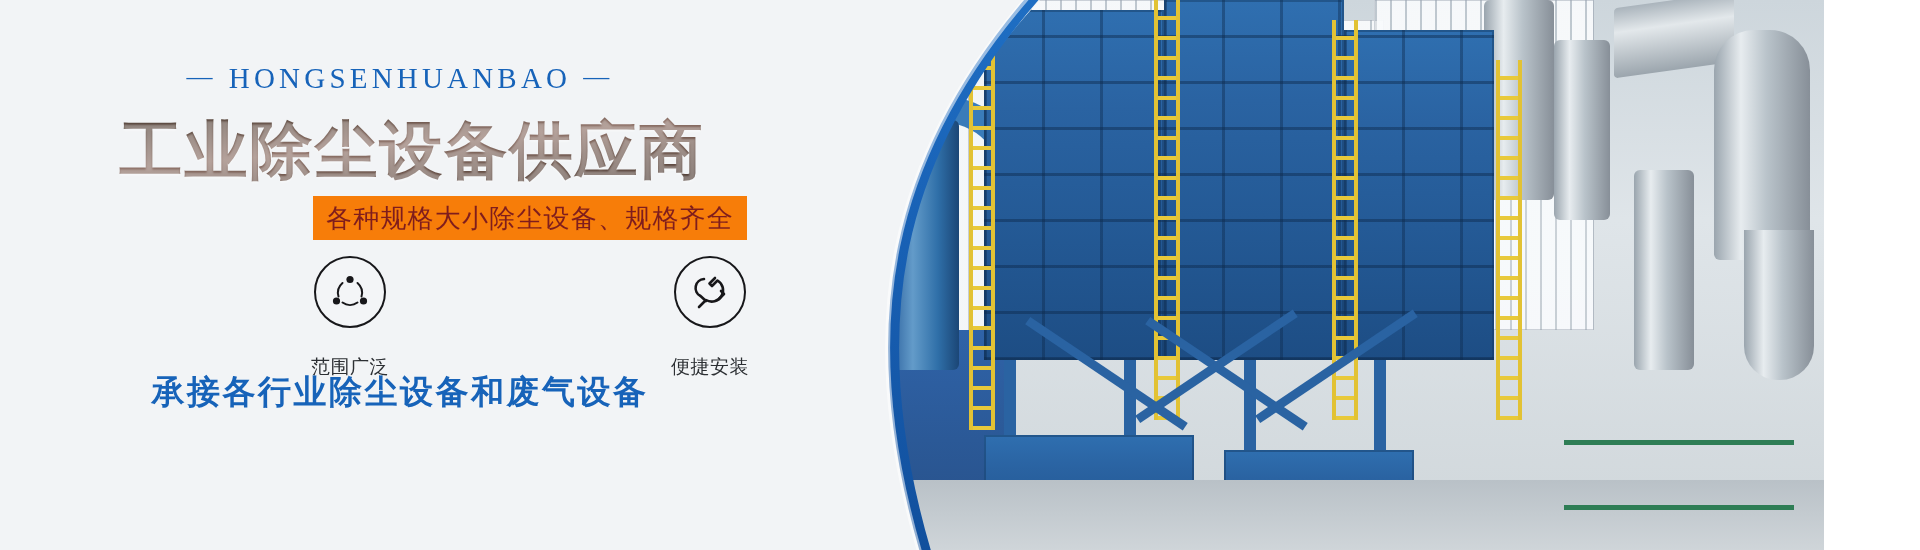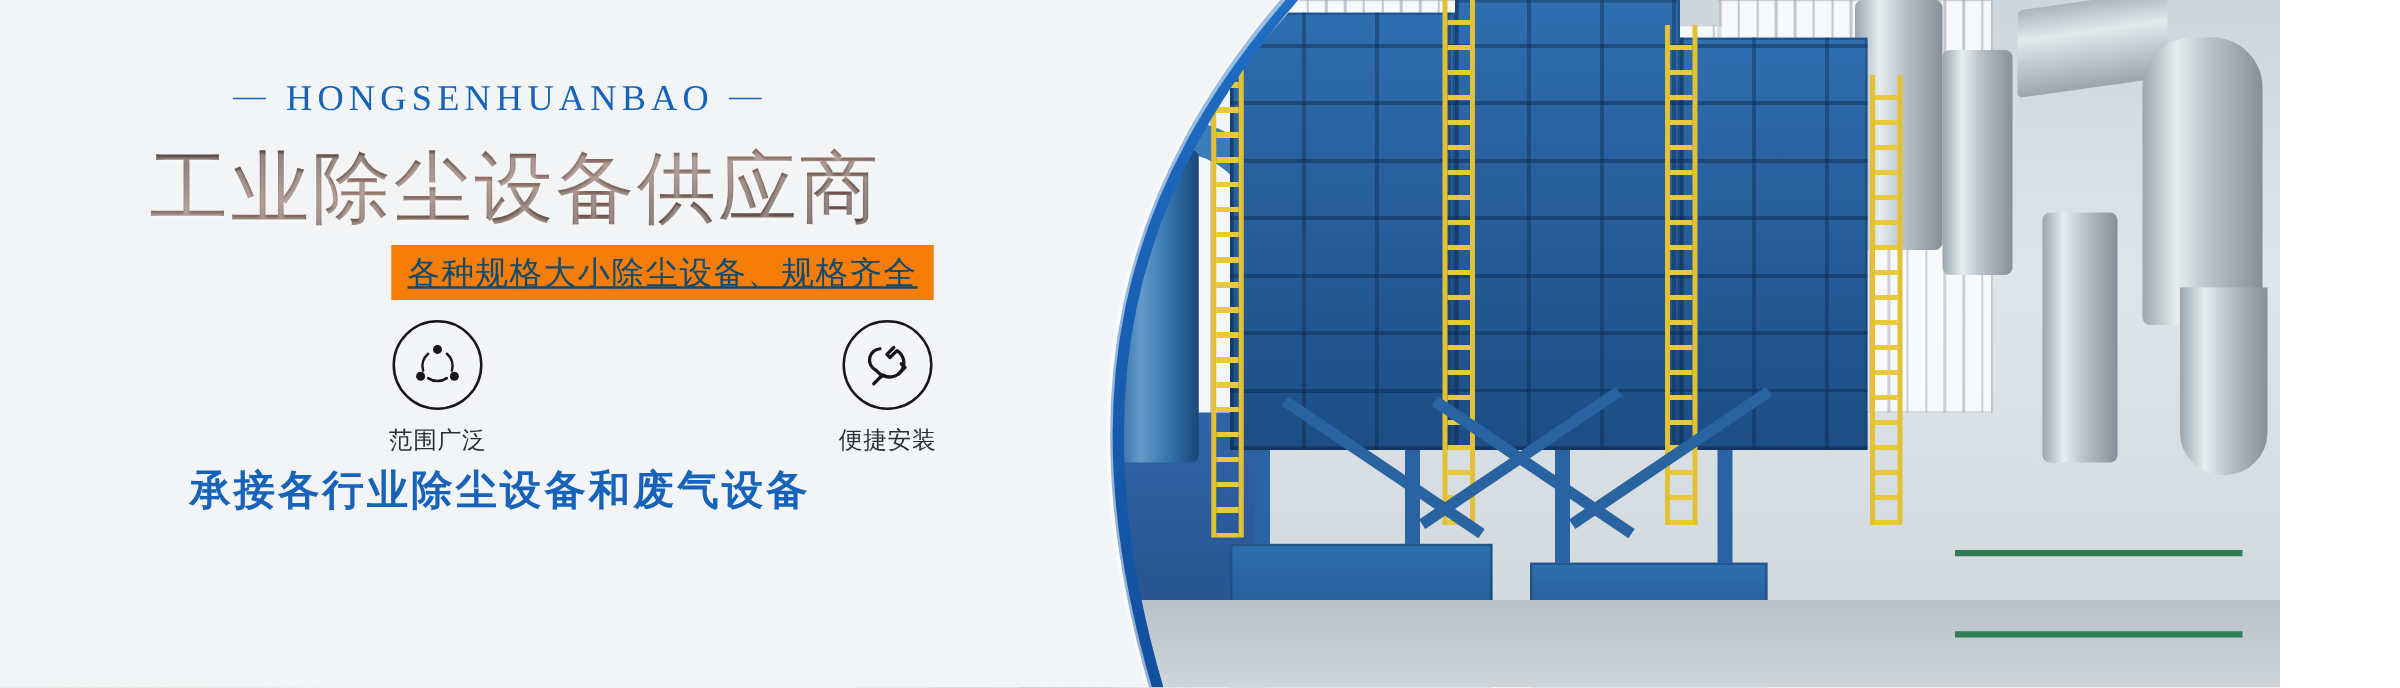--- a/index.html
+++ b/index.html
@@ -300,21 +300,21 @@
     font-size: 26px;
     vertical-align: 3px;
   }
 
   .headline {
     position: absolute;
     left: 0; top: 108px;
     width: 800px;
     text-align: center;
     font-size: 63px;
-    font-weight: normal;
+    font-weight: bold;
     letter-spacing: 2px;
     white-space: nowrap;
     background: linear-gradient(175deg, #43352f 0%, #5d4a40 22%, #8d7066 46%, #6d554b 62%, #3a2c26 100%);
     -webkit-background-clip: text;
     background-clip: text;
     color: transparent;
     -webkit-text-fill-color: transparent;
     text-shadow: 0 2px 2px rgba(255,255,255,0.35);
     font-family: "Liberation Sans", "DejaVu Sans", sans-serif;
     padding-left: 24px;
@@ -323,25 +323,24 @@
   .orange-bar {
     position: absolute;
     left: 313px; top: 196px;
     width: 434px; height: 44px;
     background: #f77d09;
     display: flex;
     align-items: center;
     justify-content: center;
   }
   .orange-bar-text {
-    color: #0c4a6e;
+    color: #7f1d1d;
     font-size: 26px;
     letter-spacing: 1.2px;
     white-space: nowrap;
-    text-decoration: underline;
   }
 
   .features {
     position: absolute;
     left: 300px; top: 256px;
     width: 460px;
     display: flex;
     justify-content: space-between;
   }
   .feature {
@@ -352,21 +351,21 @@
     width: 72px; height: 72px;
     margin: 0 auto;
     border: 2.5px solid #17171a;
     border-radius: 50%;
     display: flex;
     align-items: center;
     justify-content: center;
     background: rgba(255,255,255,0.10);
   }
   .feature-label {
-    margin-top: 11px;
+    margin-top: 26px;
     font-size: 19px;
     color: #2c2f33;
     letter-spacing: 0.5px;
     white-space: nowrap;
   }
 
   .tagline {
     position: absolute;
     left: 0; top: 370px;
     width: 800px;

